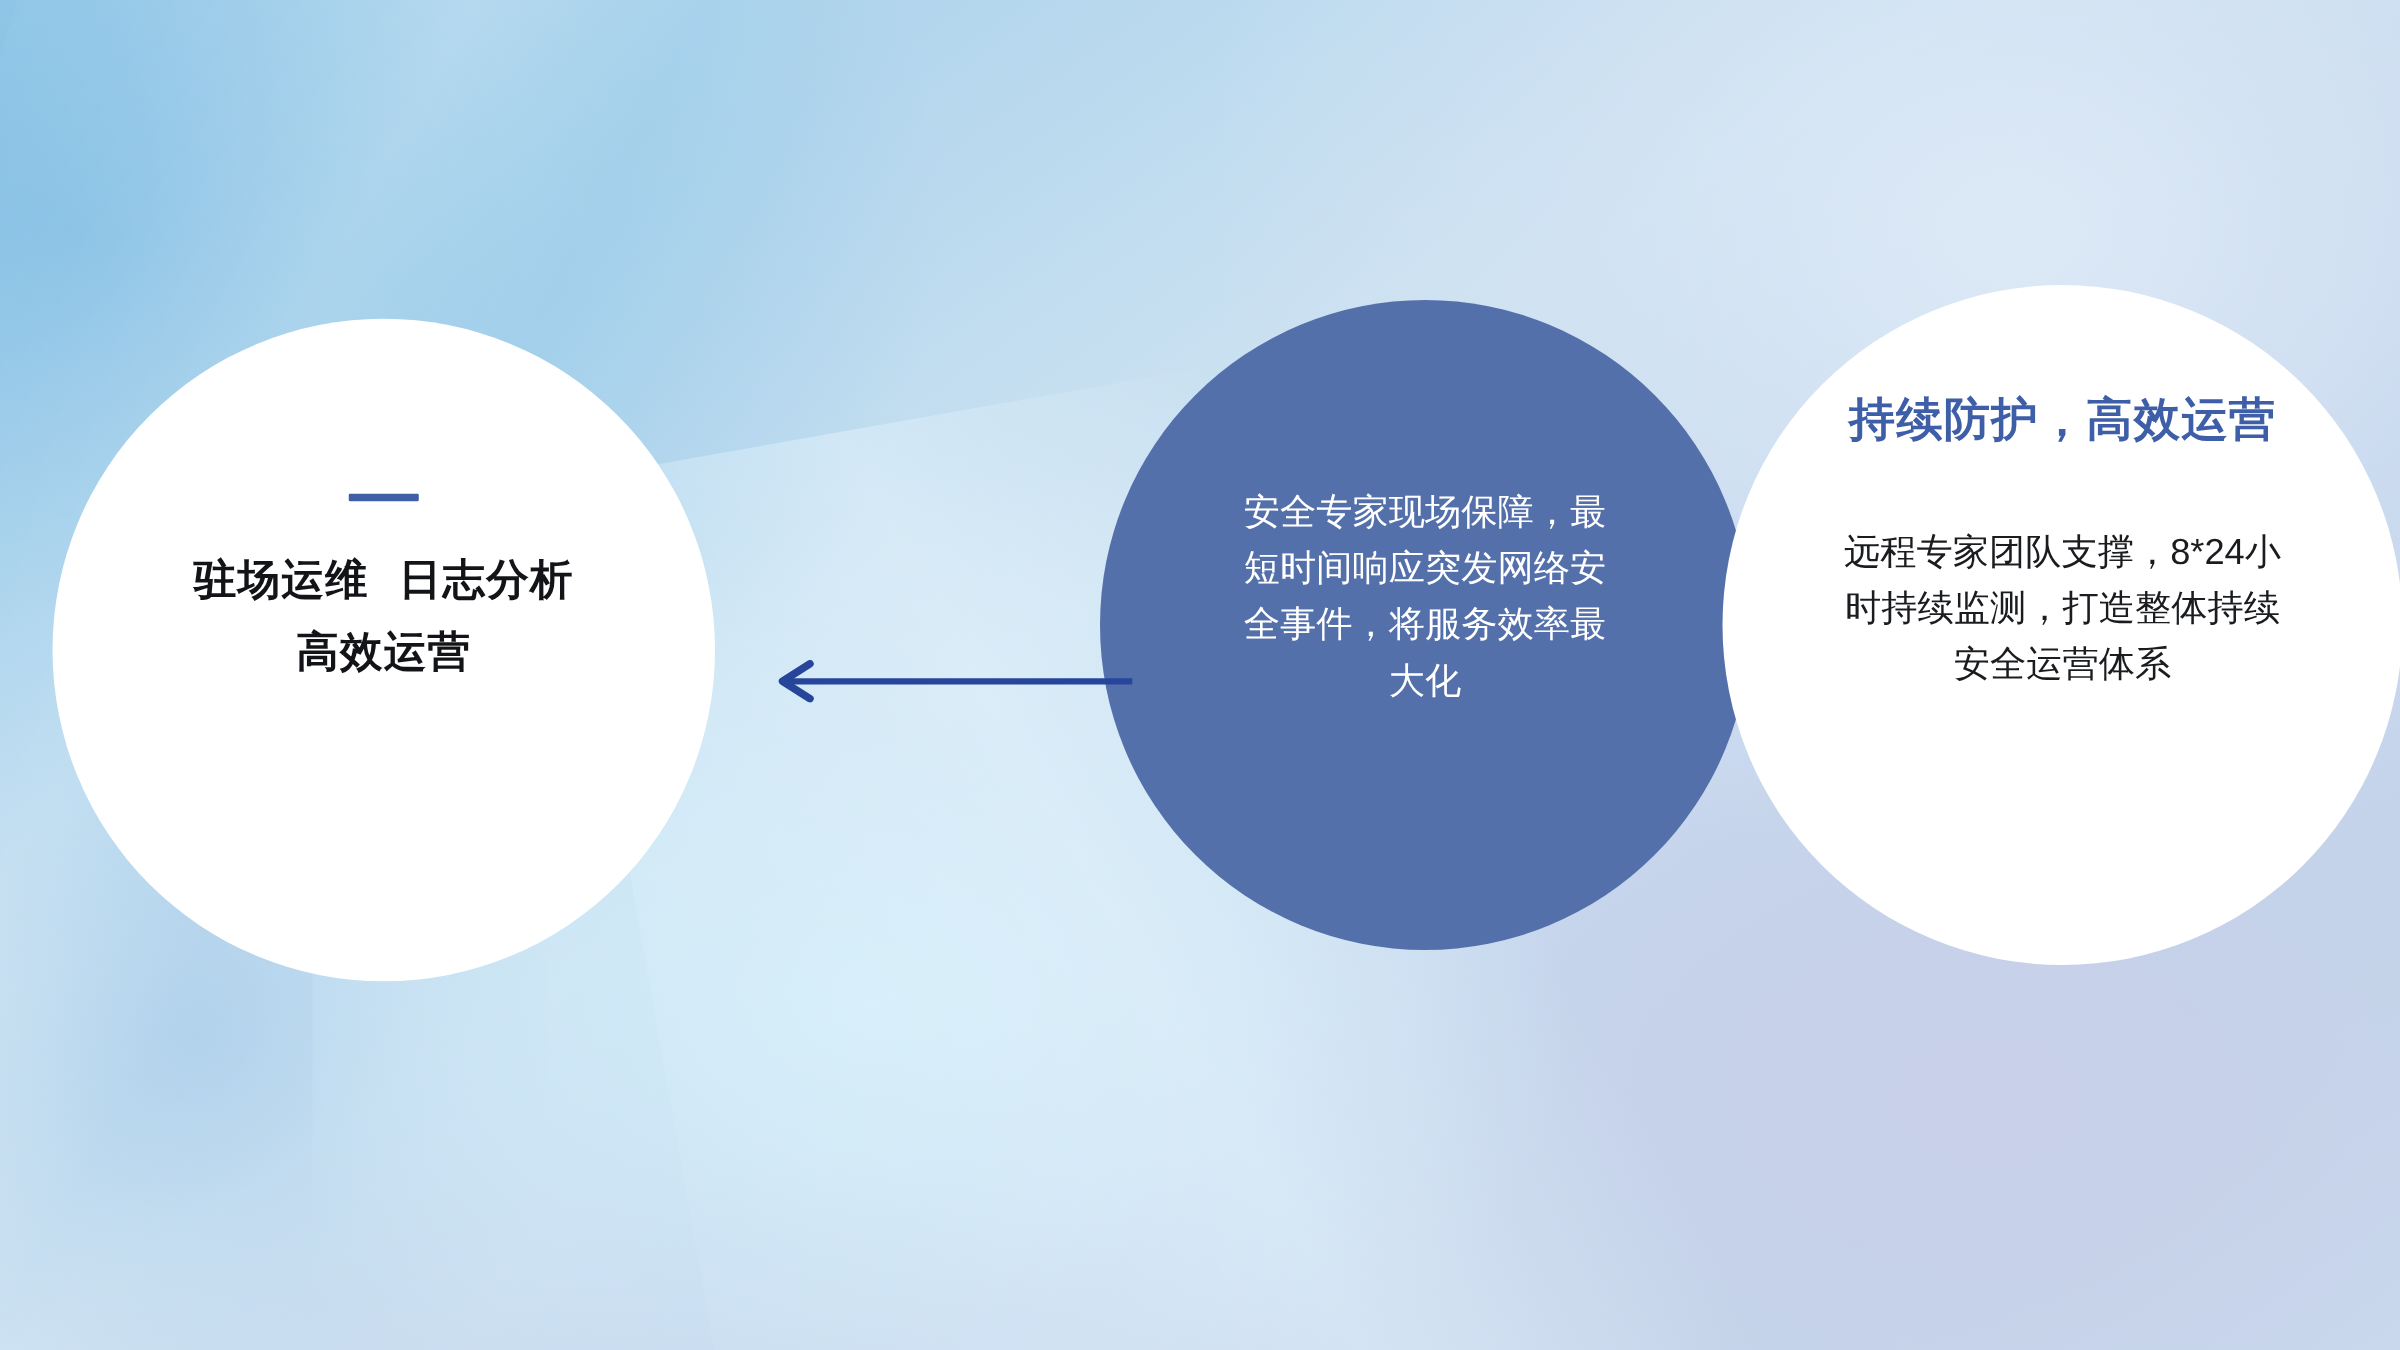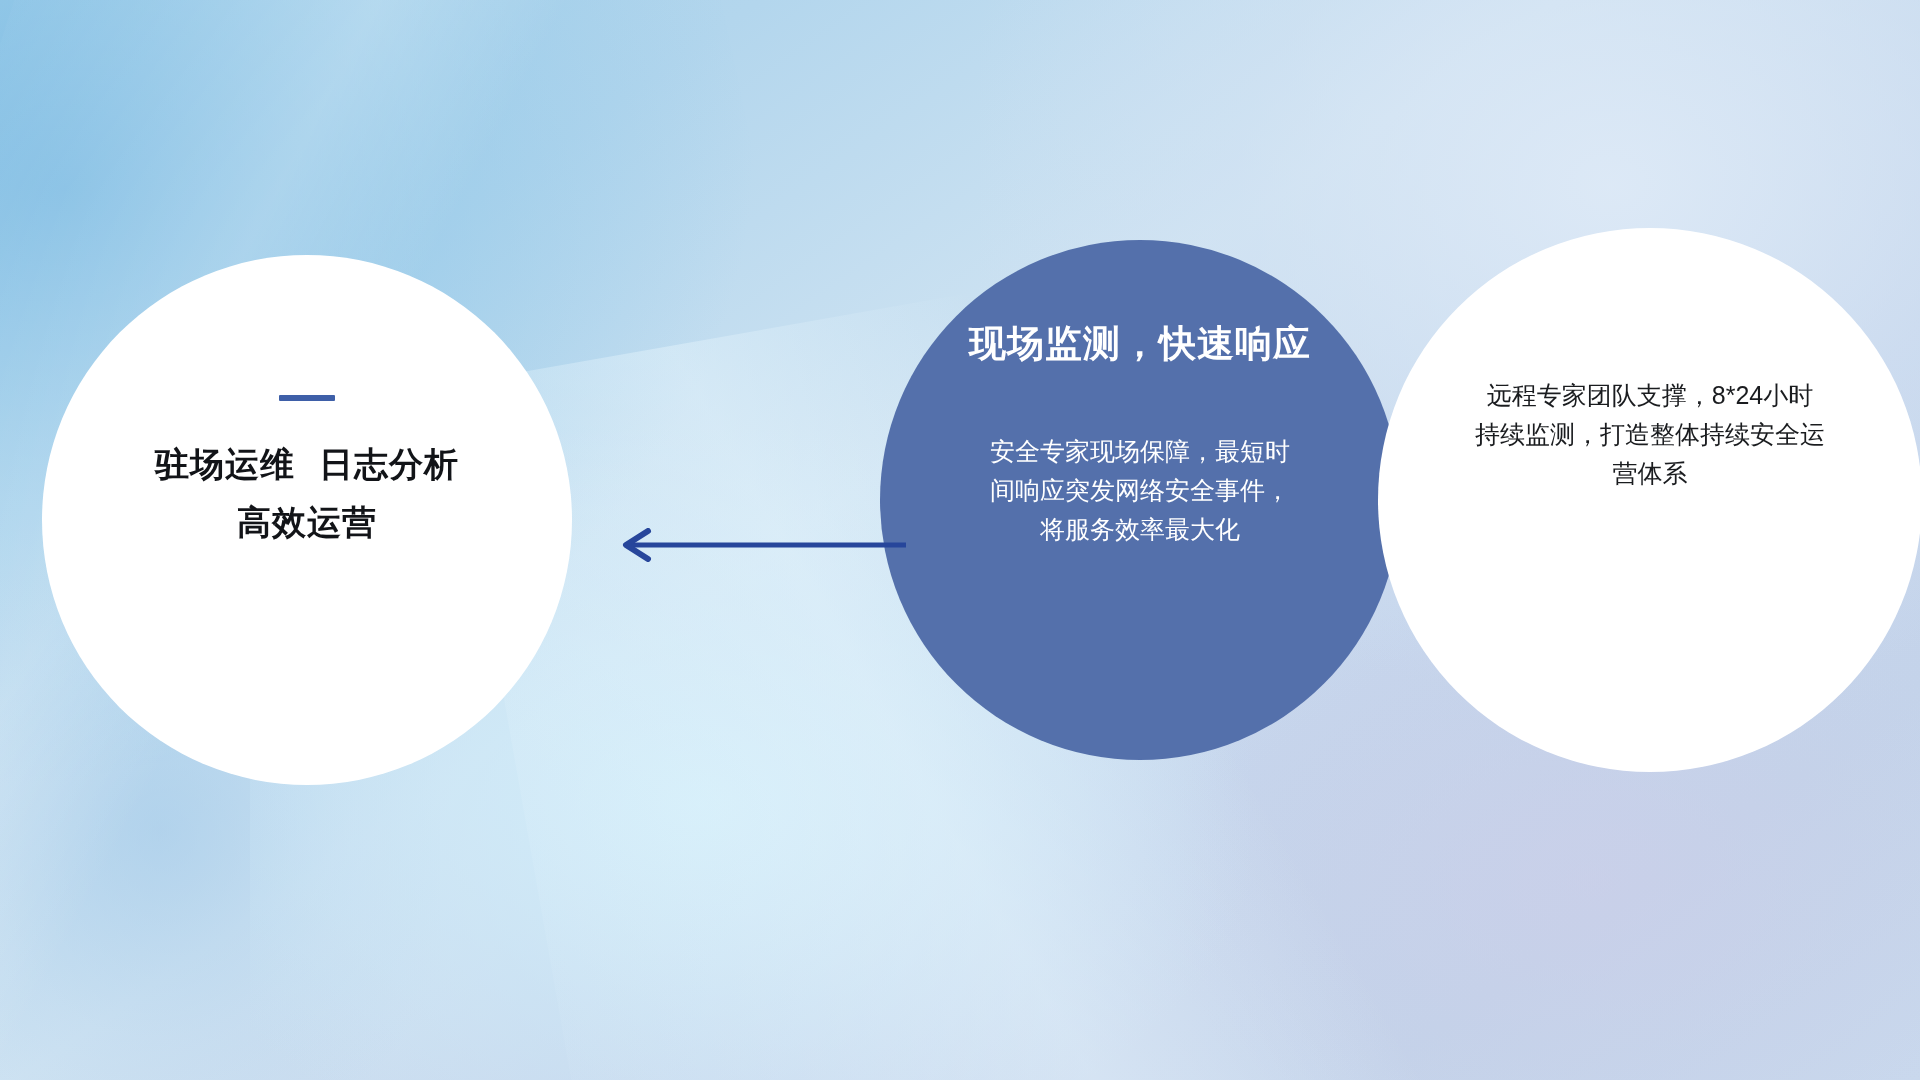--- a/index.html
+++ b/index.html
@@ -139,21 +139,21 @@
     font-weight: bold;
     letter-spacing: 1px;
     white-space: nowrap;
     line-height: 1.2;
   }
   .card-title.on-blue { color: #ffffff; }
   .card-title.on-white { color: #3e5fa8; }
 
   .card-body {
     margin-top: 66px;
-    font-size: 25px;
+    font-size: 29px;
     line-height: 1.55;
     text-align: center;
     width: 320px;
   }
   .circle-mid .card-body { color: #ffffff; width: 312px; }
   .circle-right .card-body { color: #1a1c1f; width: 350px; margin-top: 62px; }
 
   
   .arrow-wrap {
     position: absolute;
@@ -193,21 +193,21 @@
   <div class="arrow-wrap">
     <svg width="300" height="34" viewBox="0 0 300 34" aria-hidden="true">
       <g>
         <line x1="24" y1="17" x2="300" y2="17" stroke="#27469b" stroke-width="5"></line>
         <polyline points="42,3 20,17 42,31" fill="none" stroke="#27469b" stroke-width="6" stroke-linecap="round" stroke-linejoin="round"></polyline>
       </g>
     </svg>
   </div>
 
   <div class="circle circle-mid">
-    <div class="card-title on-blue">现场监测，快速响应</div>
     <div class="card-body">安全专家现场保障，最短时间响应突发网络安全事件，将服务效率最大化</div>
   </div>
 
   <div class="circle circle-right">
+    <div class="card-title on-white">持续防护，高效运营</div>
     <div class="card-body">远程专家团队支撑，8*24小时持续监测，打造整体持续安全运营体系</div>
   </div>
 
 </div>
 
 </body></html>

